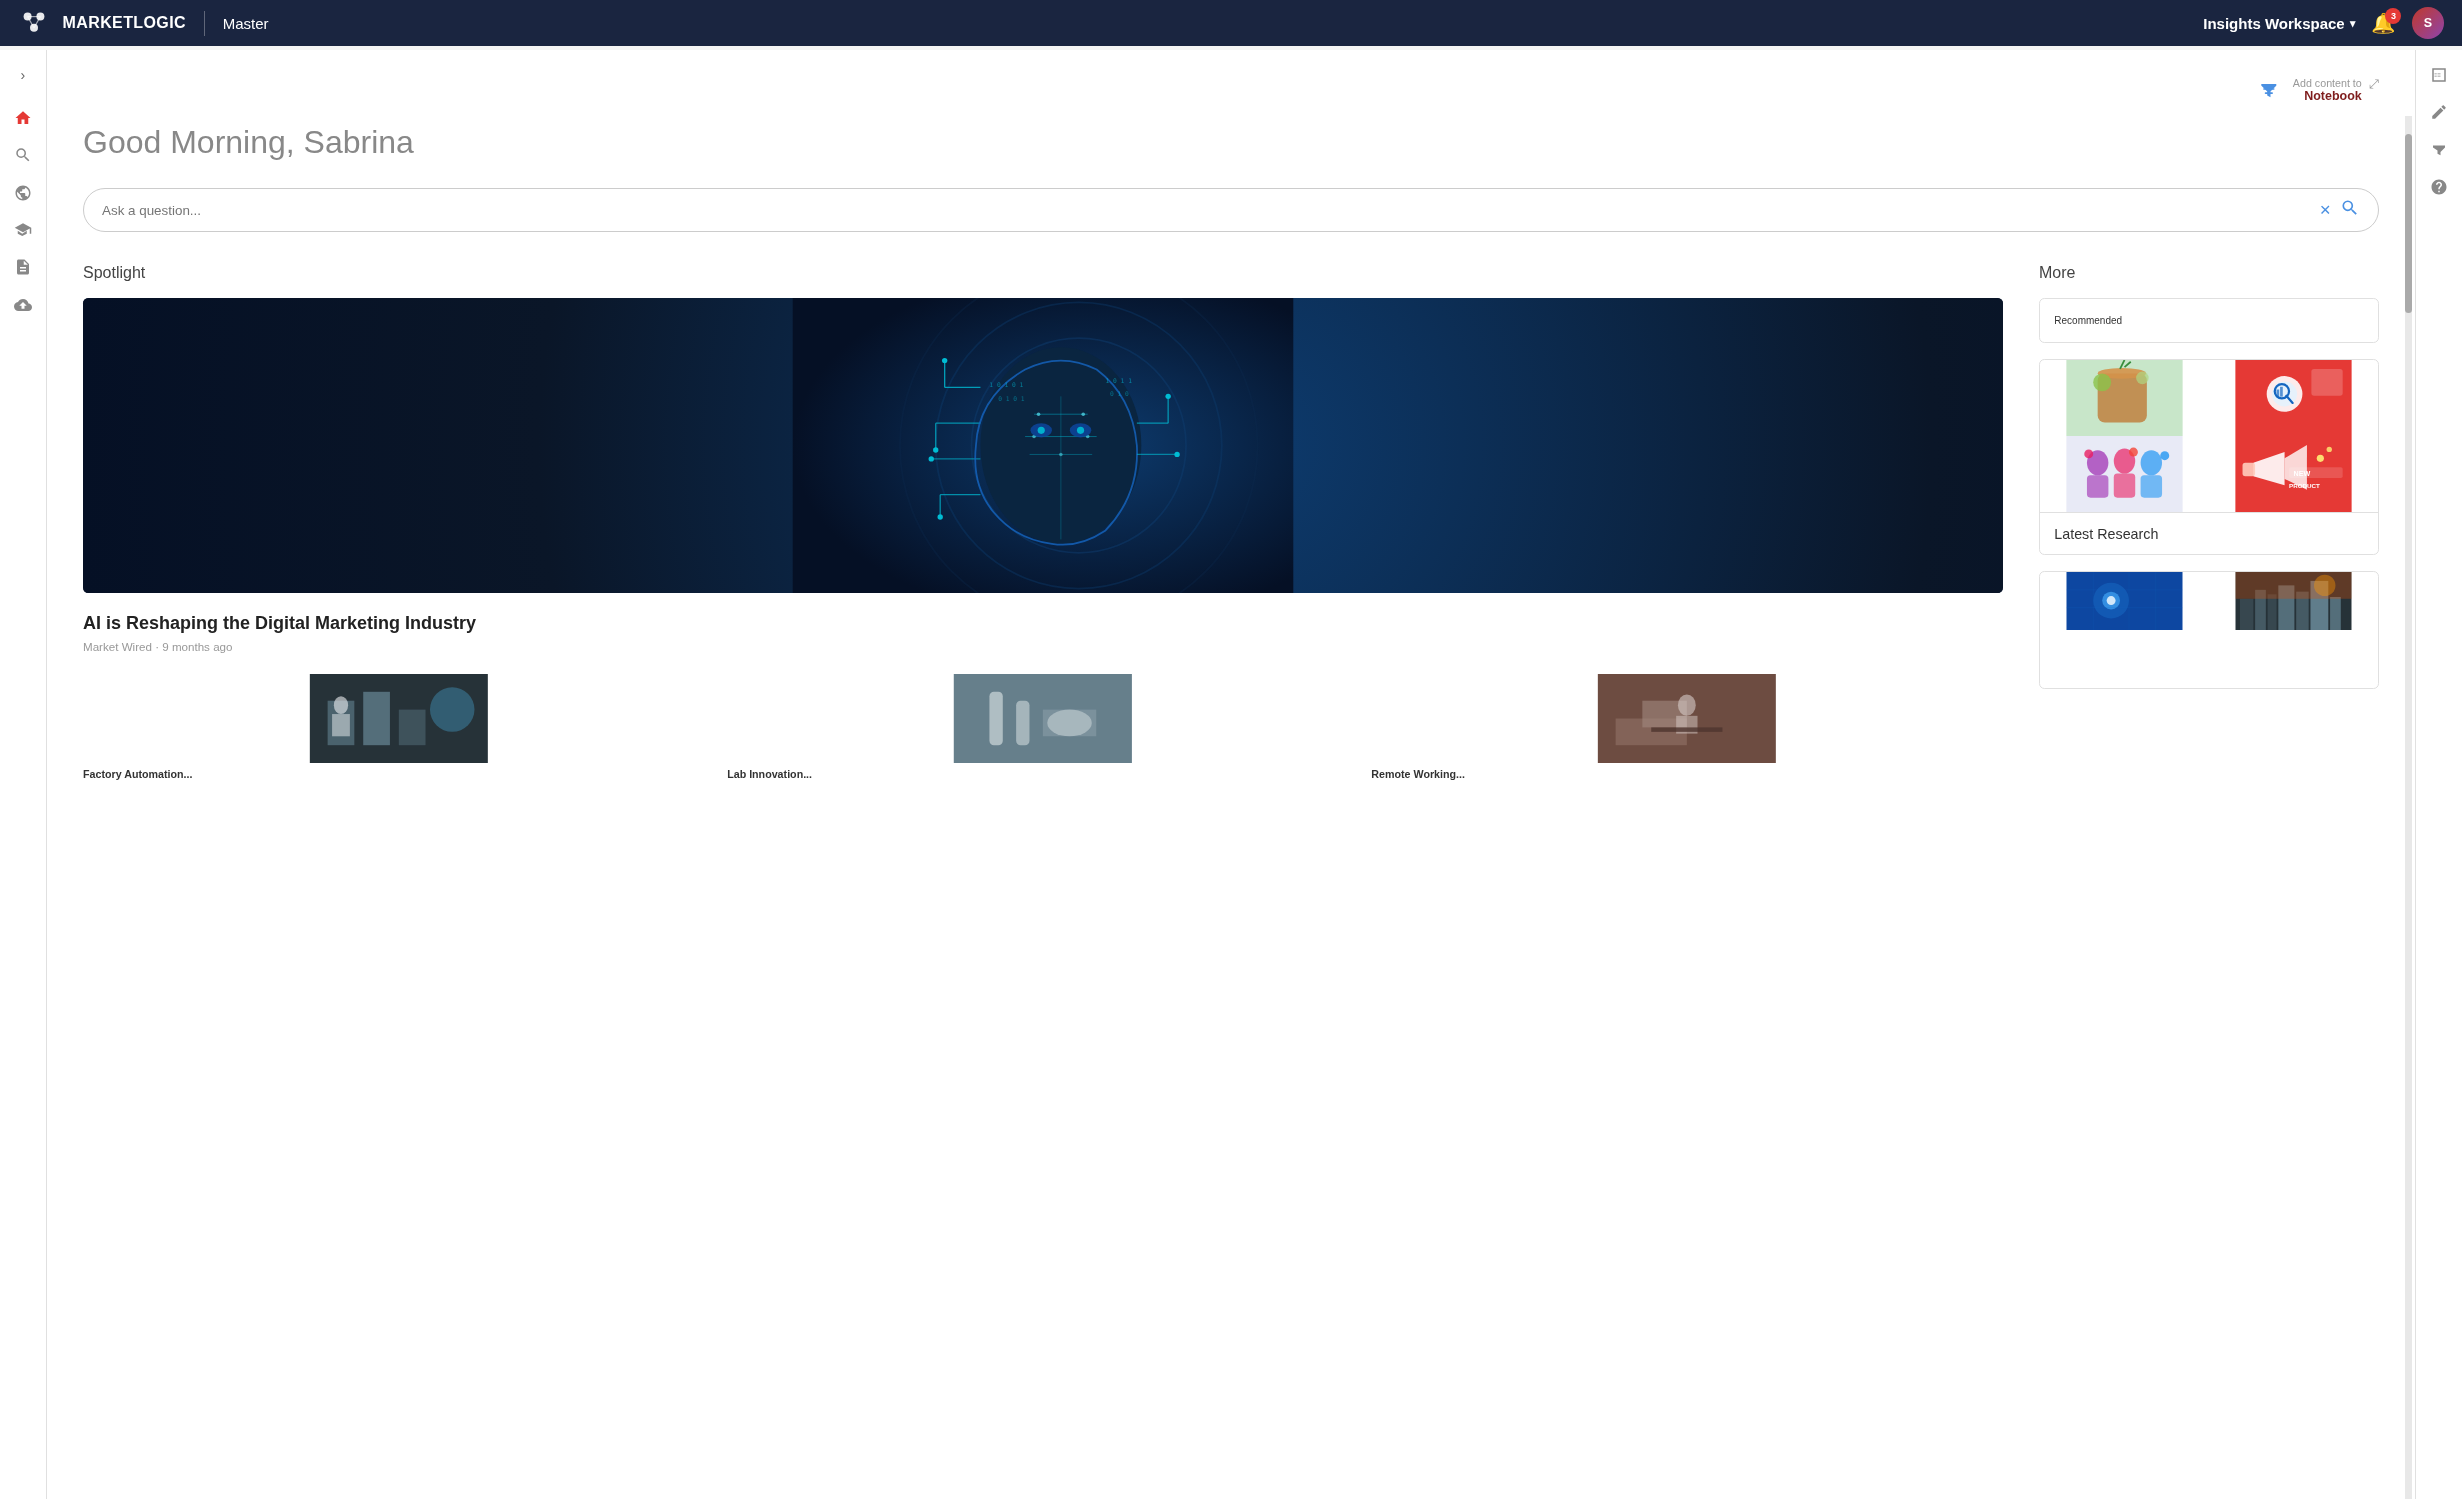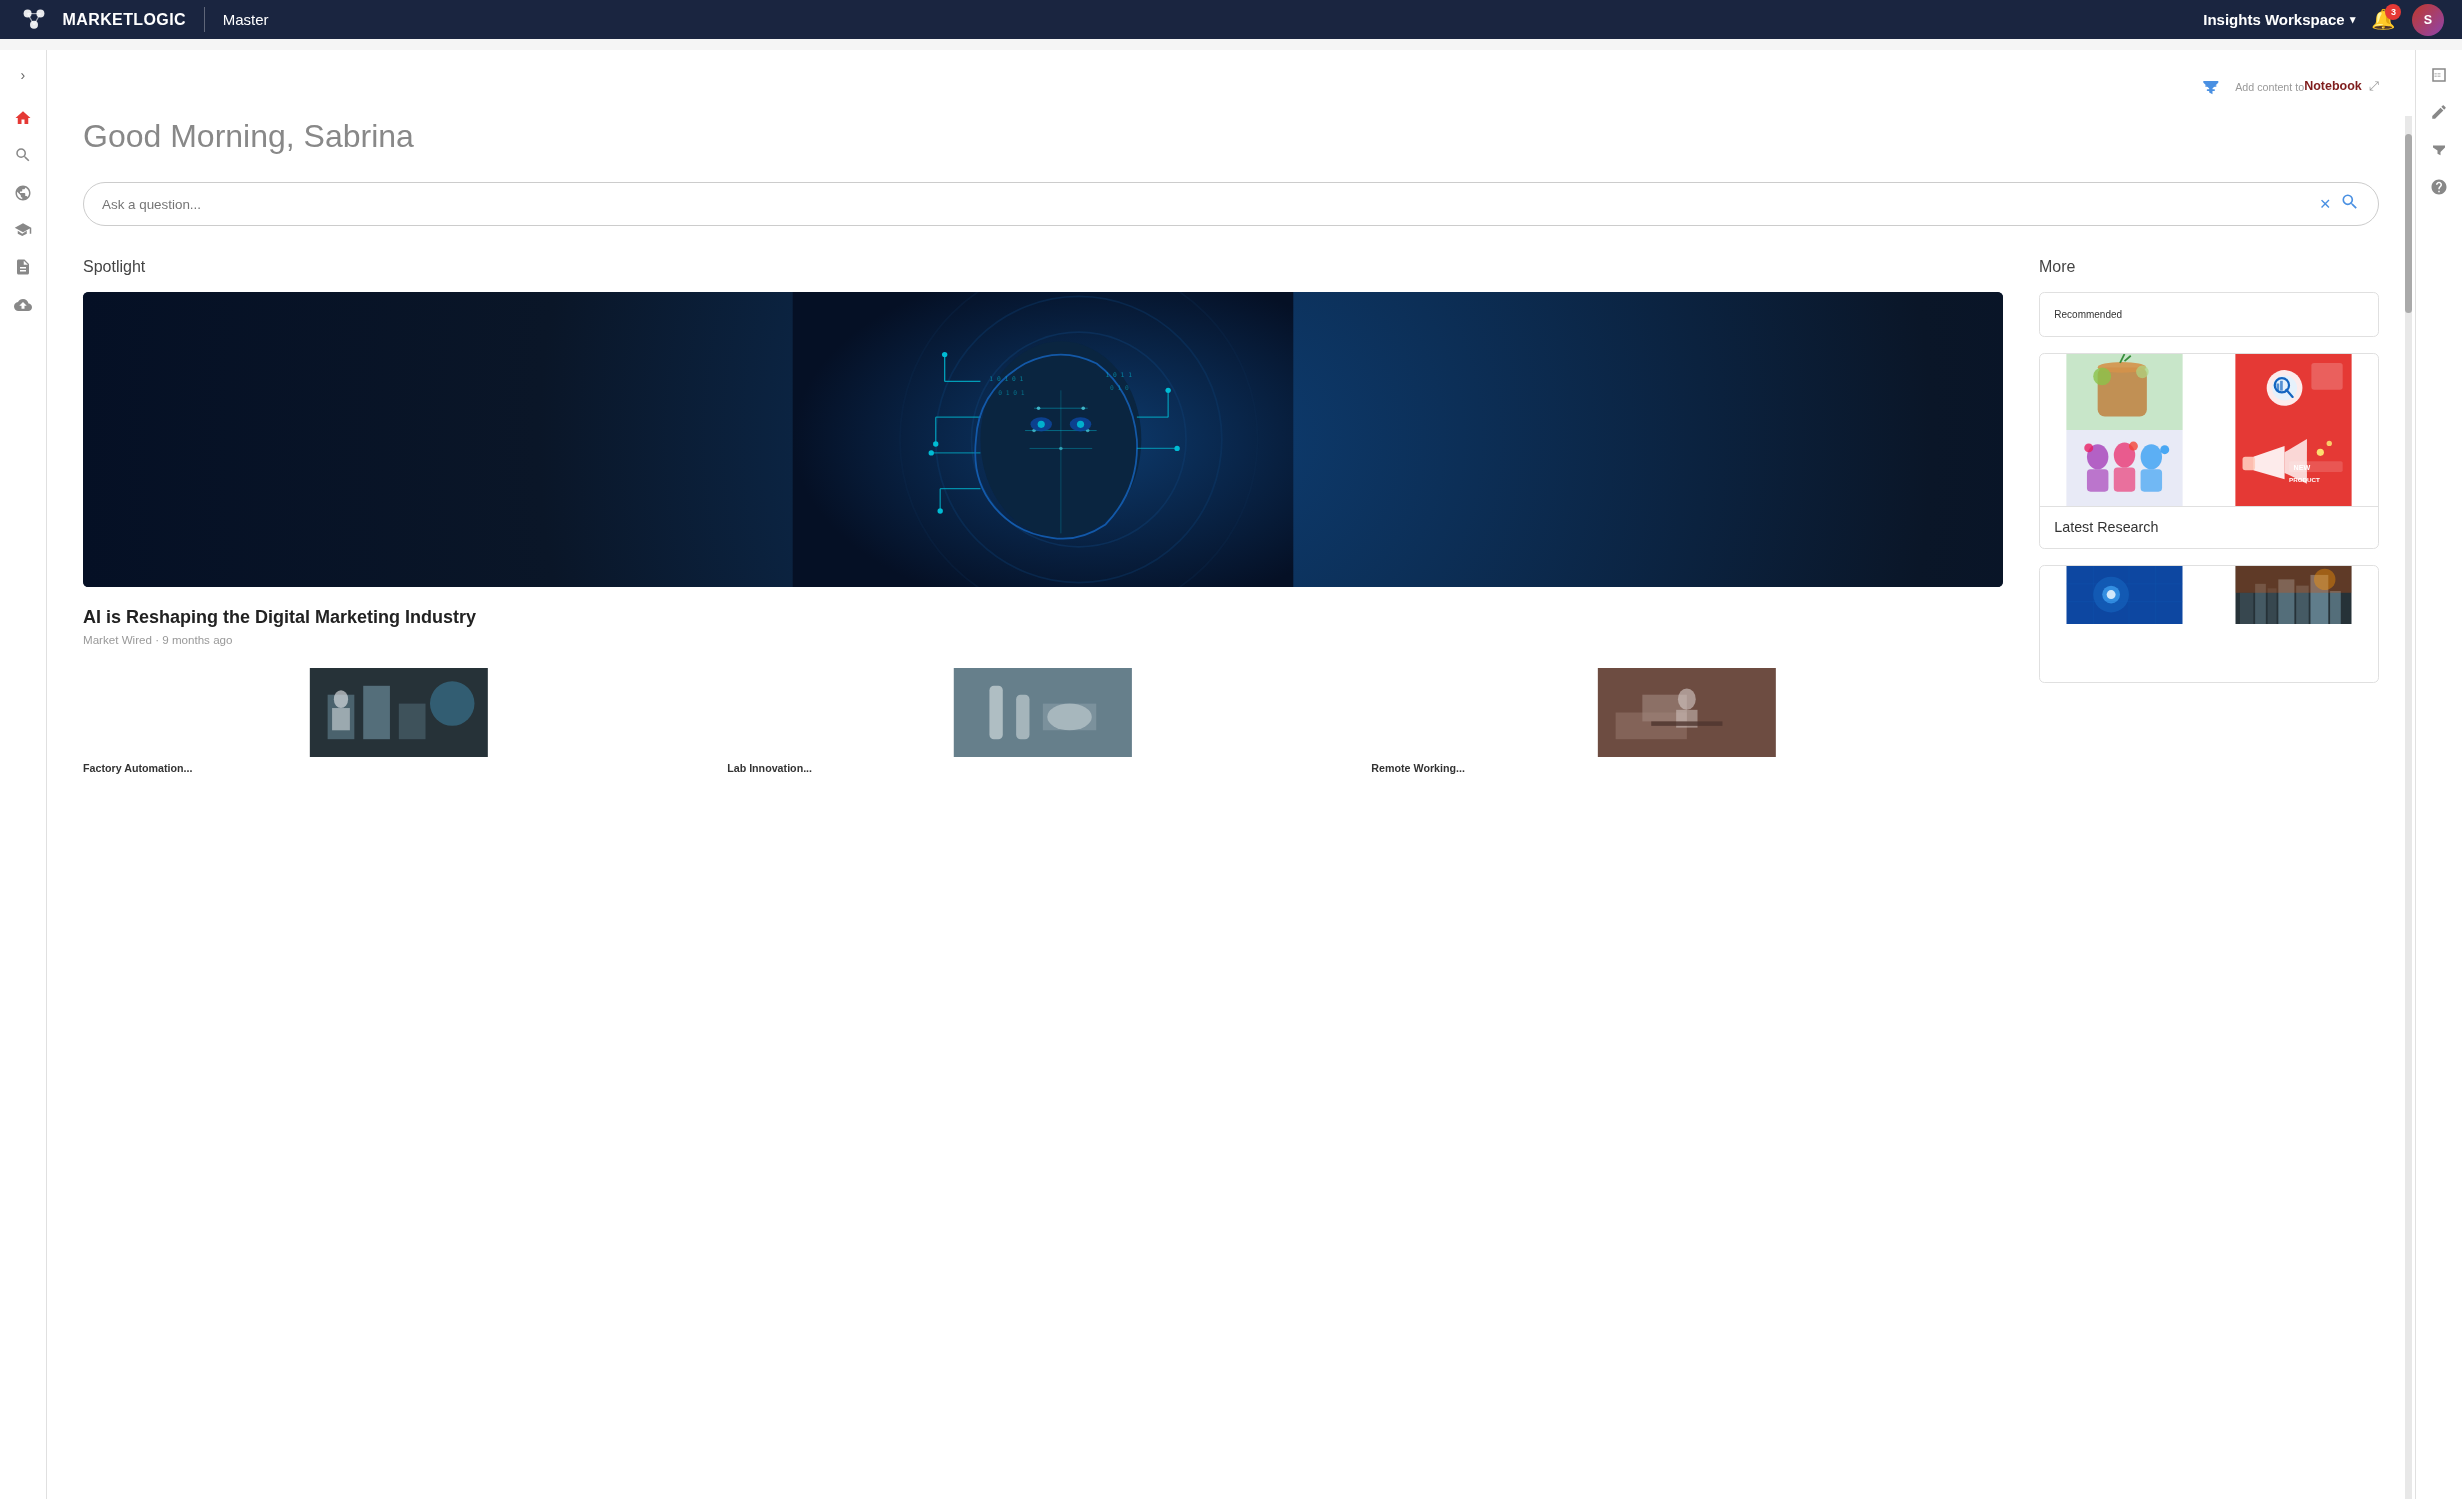--- a/index.html
+++ b/index.html
@@ -1,21 +1,21 @@
 <!DOCTYPE html>
 <html style="font-size:14.3px"><head>
   <meta charset="utf-8">
   <style>
     * { box-sizing: border-box; margin: 0; padding: 0; }
     body { font-family: 'Segoe UI', Arial, sans-serif; background: #f5f5f5; overflow: hidden; height: 100vh; }
 
     
     .topnav {
       background: #1a2540;
-      height: 39px;
+      height: 46px;
       display: flex;
       align-items: center;
       padding: 0 18px;
       justify-content: space-between;
       position: fixed;
       top: 0; left: 0; right: 0;
       z-index: 100;
     }
     .topnav-left {
       display: flex;
@@ -184,21 +184,21 @@
       align-items: flex-start;
       gap: 7.2px;
       font-size: 11.6px;
       color: #555;
       cursor: pointer;
       background: none;
       border: none;
     }
     .notebook-btn-text {
       display: flex;
-      flex-direction: row;
+      flex-direction: column;
       align-items: flex-end;
     }
     .notebook-btn-text .add-content { color: #999; font-size: 10.7px; }
     .notebook-btn-text .notebook { color: #7f1d1d; font-weight: 600; font-size: 12.5px; }
     .notebook-expand { color: #999; font-size: 12.5px; }
 
     
     .greeting {
       text-align: left;
       font-size: 32px;

